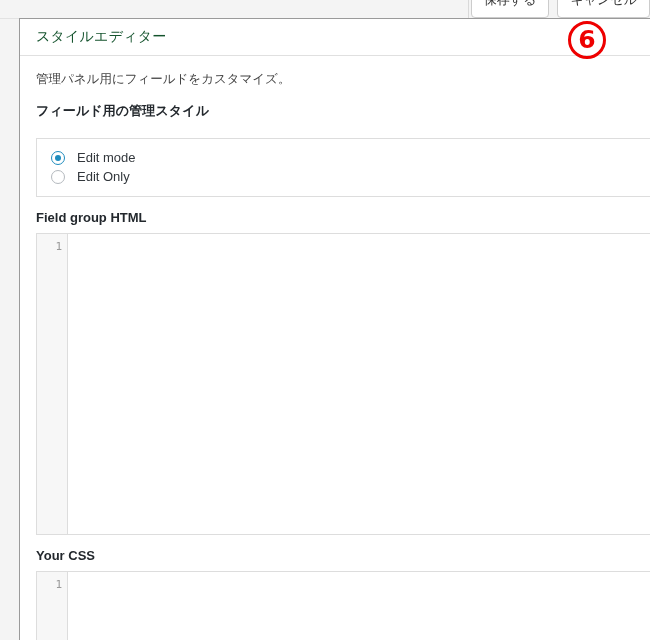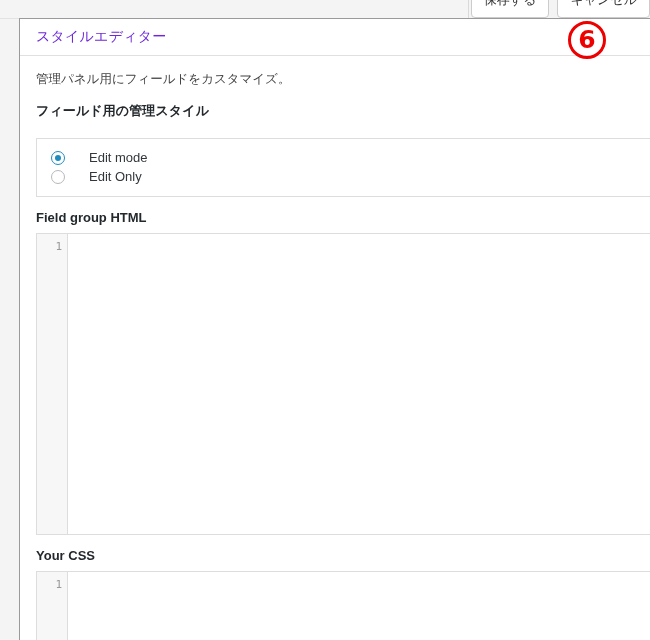--- a/index.html
+++ b/index.html
@@ -81,21 +81,21 @@
   #panel-header {
     height: 37px;
     border-bottom: 1px solid #e0e0e0;
     display: flex;
     align-items: center;
     padding: 0 16px;
     box-sizing: border-box;
   }
   #panel-title {
     font-size: 14px;
-    color: #6d28d9;
+    color: #14532d;
     letter-spacing: 0.2px;
   }
 
   #panel-body {
     padding: 0 16px;
     box-sizing: border-box;
   }
 
   #panel-description {
     font-size: 12.5px;
@@ -148,21 +148,21 @@
     height: 6px;
     border-radius: 50%;
     background: #1e8cbe;
   }
   .radio-mark.unchecked {
     border: 1px solid #b4b9be;
   }
   .radio-label {
     font-size: 13px;
     color: #32373c;
-    margin-left: 24px;
+    margin-left: 12px;
     line-height: 14px;
   }
 
   
   .code-field {
     margin-top: 13px;
   }
   .code-field-label {
     font-size: 13px;
     font-weight: bold;

